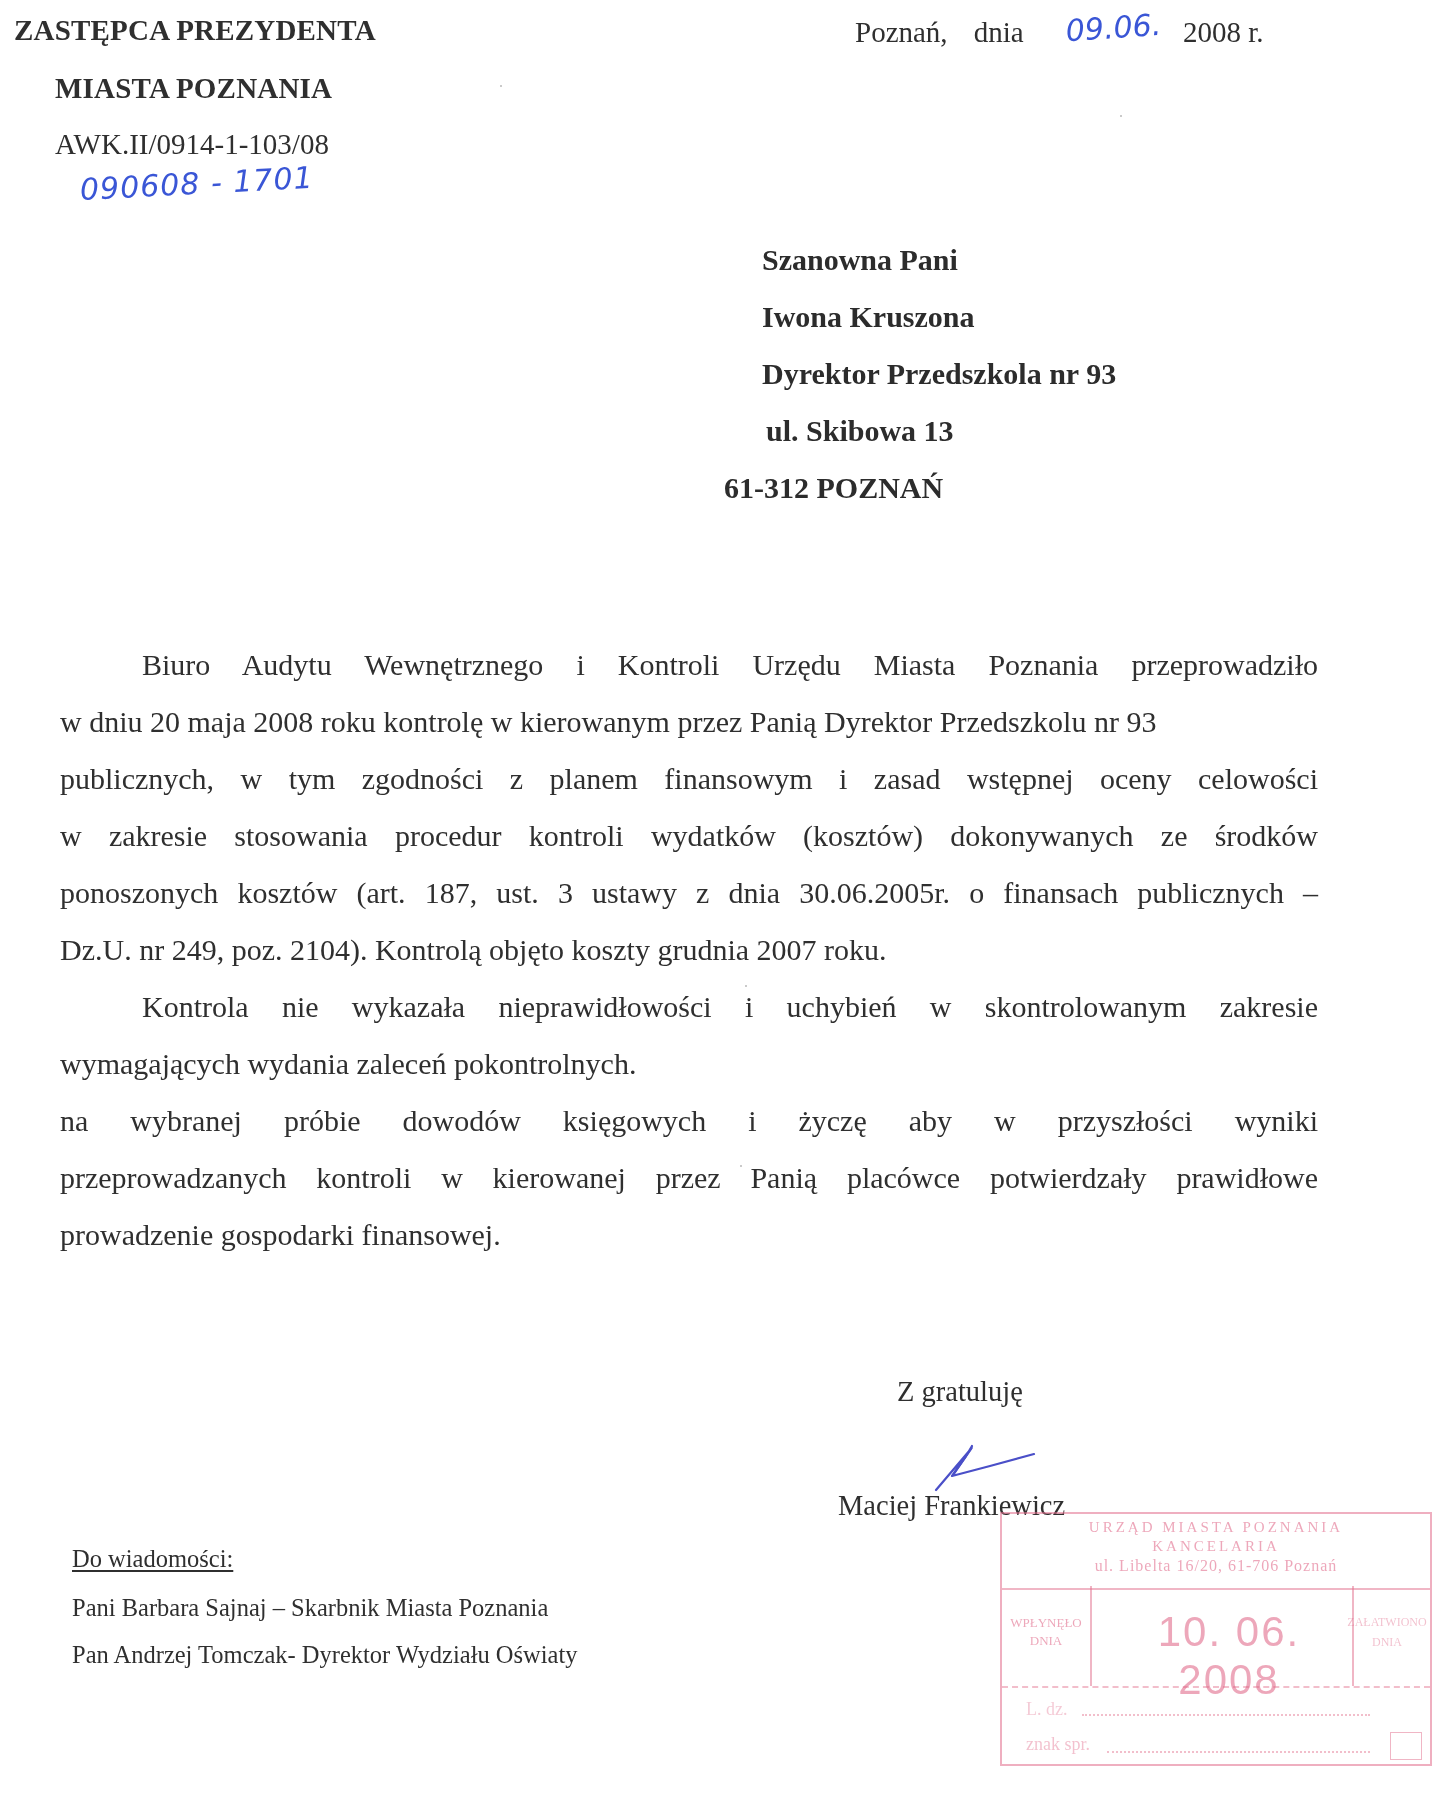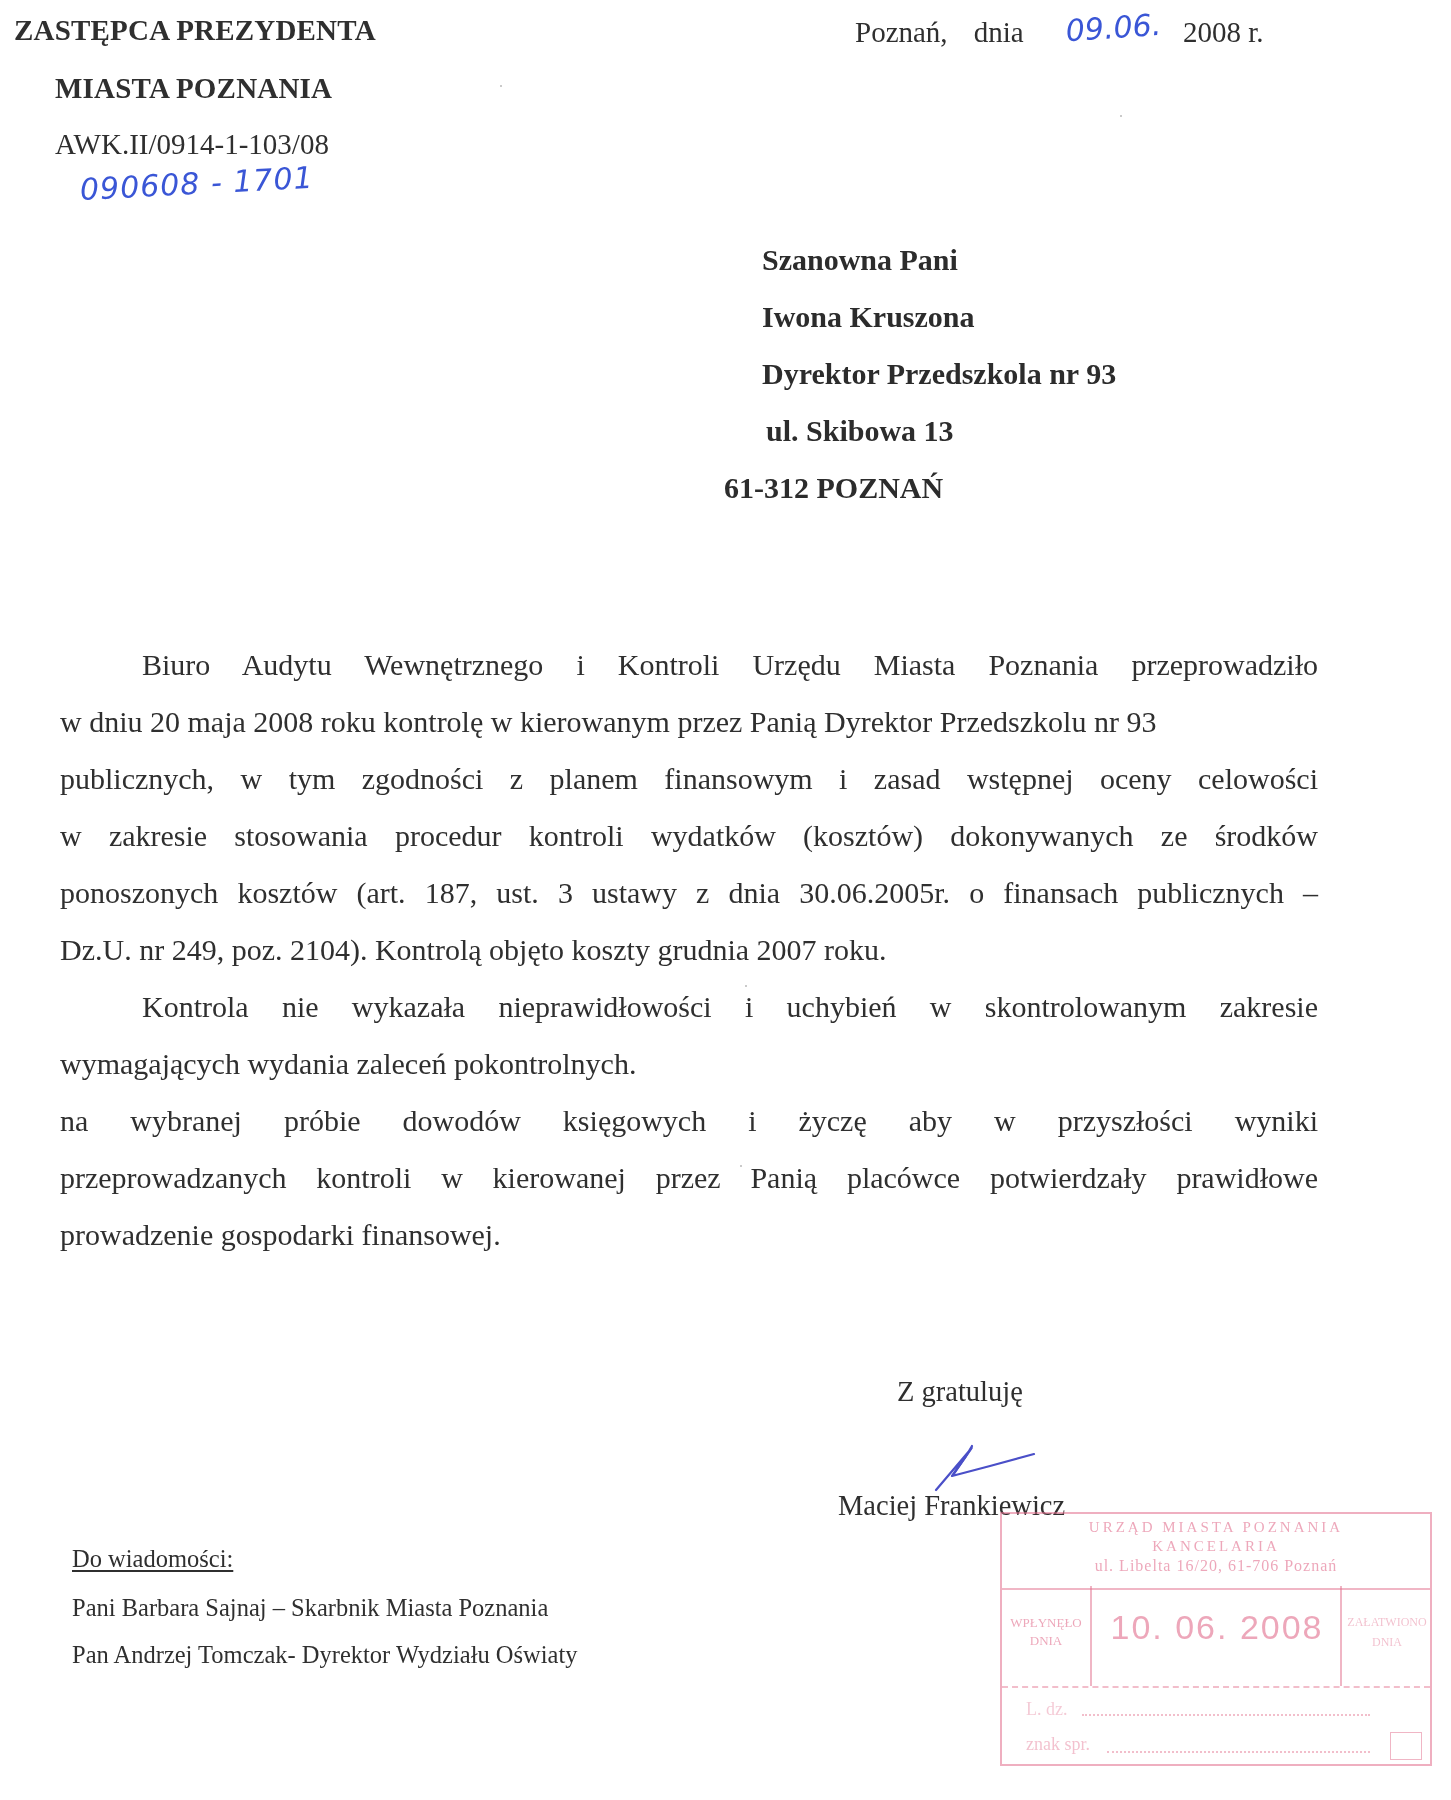--- a/index.html
+++ b/index.html
@@ -30,23 +30,23 @@
            font-family: "Liberation Serif", serif; }
   .stamp .top { position: absolute; left: 0; right: 0; top: 0; height: 70px; text-align: center;
                 font-size: 15px; letter-spacing: 3px; line-height: 19px; padding-top: 4px;
                 border-bottom: 2px solid rgba(226,110,140,0.5); }
   .stamp .top .addrline { letter-spacing: 1px; font-size: 16px; }
   .stamp .mid { position: absolute; left: 0; right: 0; top: 72px; height: 100px;
                 border-bottom: 2px dashed rgba(226,110,140,0.45); }
   .stamp .cell-l { position: absolute; left: 0; top: 0; width: 90px; height: 100px;
                    border-right: 2px solid rgba(226,110,140,0.5); text-align: center;
                    font-size: 13px; line-height: 18px; padding-top: 28px; box-sizing: border-box; }
-  .stamp .cell-c { position: absolute; left: 92px; top: 0; width: 248px; height: 100px;
+  .stamp .cell-c { position: absolute; left: 104px; top: 0; width: 248px; height: 100px;
                    border-right: 2px solid rgba(226,110,140,0.5); text-align: center;
-                   font-family: "Liberation Sans", "DejaVu Sans", sans-serif; font-size: 34px;
+                   font-family: "Liberation Sans", "DejaVu Sans", sans-serif; font-size: 42px;
                    letter-spacing: 2px; padding-top: 22px; box-sizing: border-box; }
   .stamp .cell-r { position: absolute; left: 342px; top: 0; right: 0; height: 100px; text-align: center;
                    font-size: 12px; line-height: 20px; padding-top: 26px; box-sizing: border-box; opacity: 0.7; }
   .stamp .row1 { position: absolute; left: 24px; top: 185px; font-size: 18px; opacity: 0.6; }
   .stamp .row2 { position: absolute; left: 24px; top: 220px; font-size: 18px; opacity: 0.7; }
   .stamp .dots1 { position: absolute; left: 80px; right: 60px; top: 200px; border-bottom: 2px dotted rgba(226,110,140,0.45); }
   .stamp .dots2 { position: absolute; left: 105px; right: 60px; top: 237px; border-bottom: 2px dotted rgba(226,110,140,0.45); }
   .stamp .box { position: absolute; right: 8px; top: 218px; width: 30px; height: 26px;
                 border: 1px solid rgba(226,110,140,0.5); }
   .speck { position: absolute; width: 2px; height: 2px; background: #b8b8b8; border-radius: 1px; }

